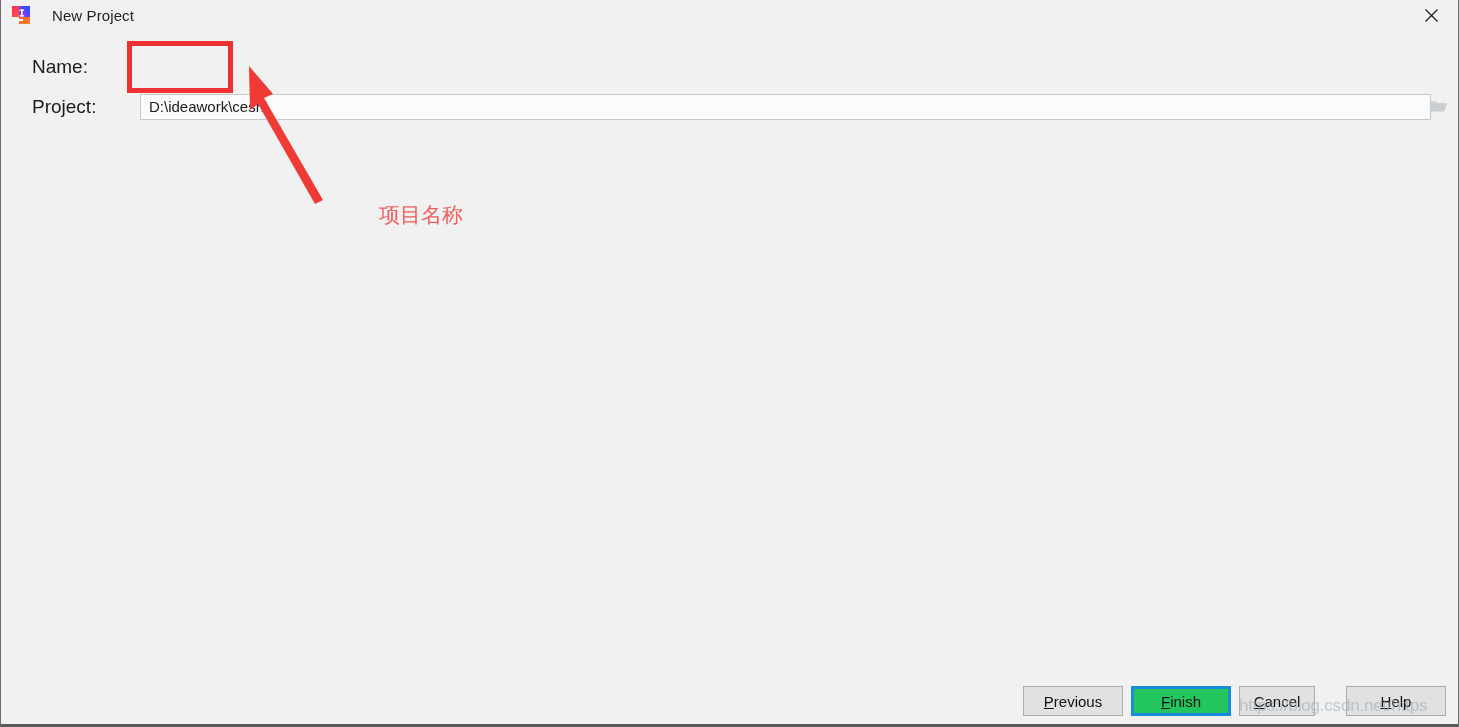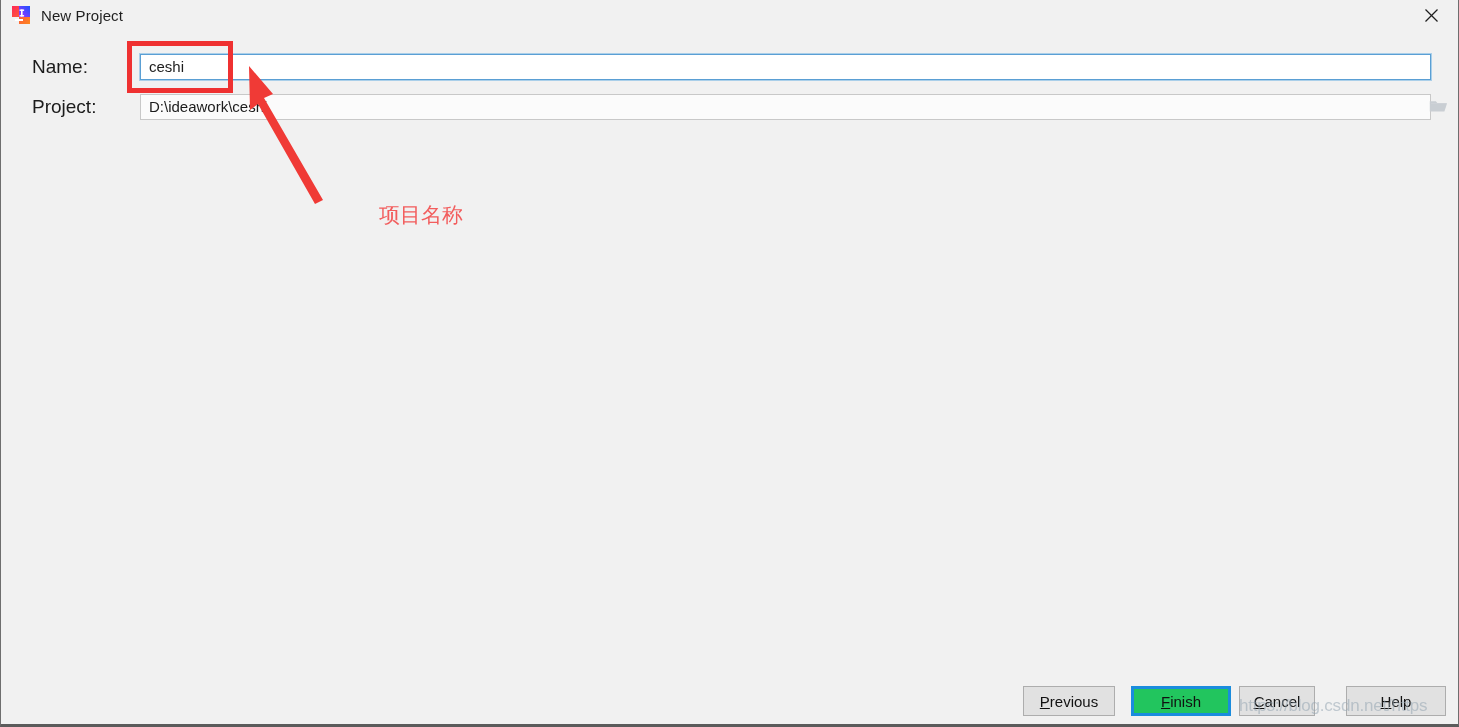--- a/index.html
+++ b/index.html
@@ -33,21 +33,21 @@
     align-items: center;
   }
   .title-icon {
     margin-left: 11px;
     width: 18px;
     height: 18px;
     position: relative;
     flex: 0 0 auto;
   }
   .title-text {
-    margin-left: 11px;
+    margin-left: 22px;
     font-size: 15px;
     color: #1f1f1f;
     letter-spacing: 0.1px;
   }
   .close-btn {
     position: absolute;
     right: 0; top: 0;
     width: 58px;
     height: 30px;
     display: flex;
@@ -190,21 +190,21 @@
     align-items: center;
     justify-content: center;
     font-family: "Liberation Sans", sans-serif;
     white-space: nowrap;
   }
   .btn .mn { text-decoration: underline; }
   .btn.default {
     border: 3px solid #1a8cdd;
     background: #22c55e;
   }
-  .btn-previous { left: 1022px; width: 92px; }
+  .btn-previous { left: 1022px; width: 100px; }
   .btn-finish   { left: 1130px; width: 100px; }
   .btn-cancel   { left: 1238px; width: 76px; }
   .btn-help     { left: 1345px; width: 100px; }
 
   .watermark {
     position: absolute;
     left: 1238px;
     top: 696px;
     font-size: 17px;
     color: rgba(150,165,178,0.55);
@@ -243,21 +243,20 @@
     <div class="close-btn">
       <svg width="15" height="15" viewBox="0 0 15 15">
         <line x1="1.5" y1="1.5" x2="13.5" y2="13.5" stroke="#1f1f1f" stroke-width="1.3"></line>
         <line x1="13.5" y1="1.5" x2="1.5" y2="13.5" stroke="#1f1f1f" stroke-width="1.3"></line>
       </svg>
     </div>
   </div>
 
   <div class="form-row" style="top:54px;">
     <div class="field-label">Name:</div>
-    <div class="txtfield focused">ceshi</div>
   </div>
 
   <div class="form-row" style="top:94px;">
     <div class="field-label">Project:</div>
     <div class="txtfield plain">D:\ideawork\ceshi</div>
     <div class="folder-icon">
       <svg width="19" height="15" viewBox="0 0 19 15">
         <path d="M0.8 2.2 h6.0 l1.5 1.7 h9.4 v0.9 H0.8 Z" fill="#c9ced3"></path>
         <path d="M0.8 4.6 h17.2 l-2.6 8.0 H0.8 Z" fill="#c9ced3"></path>
       </svg>

